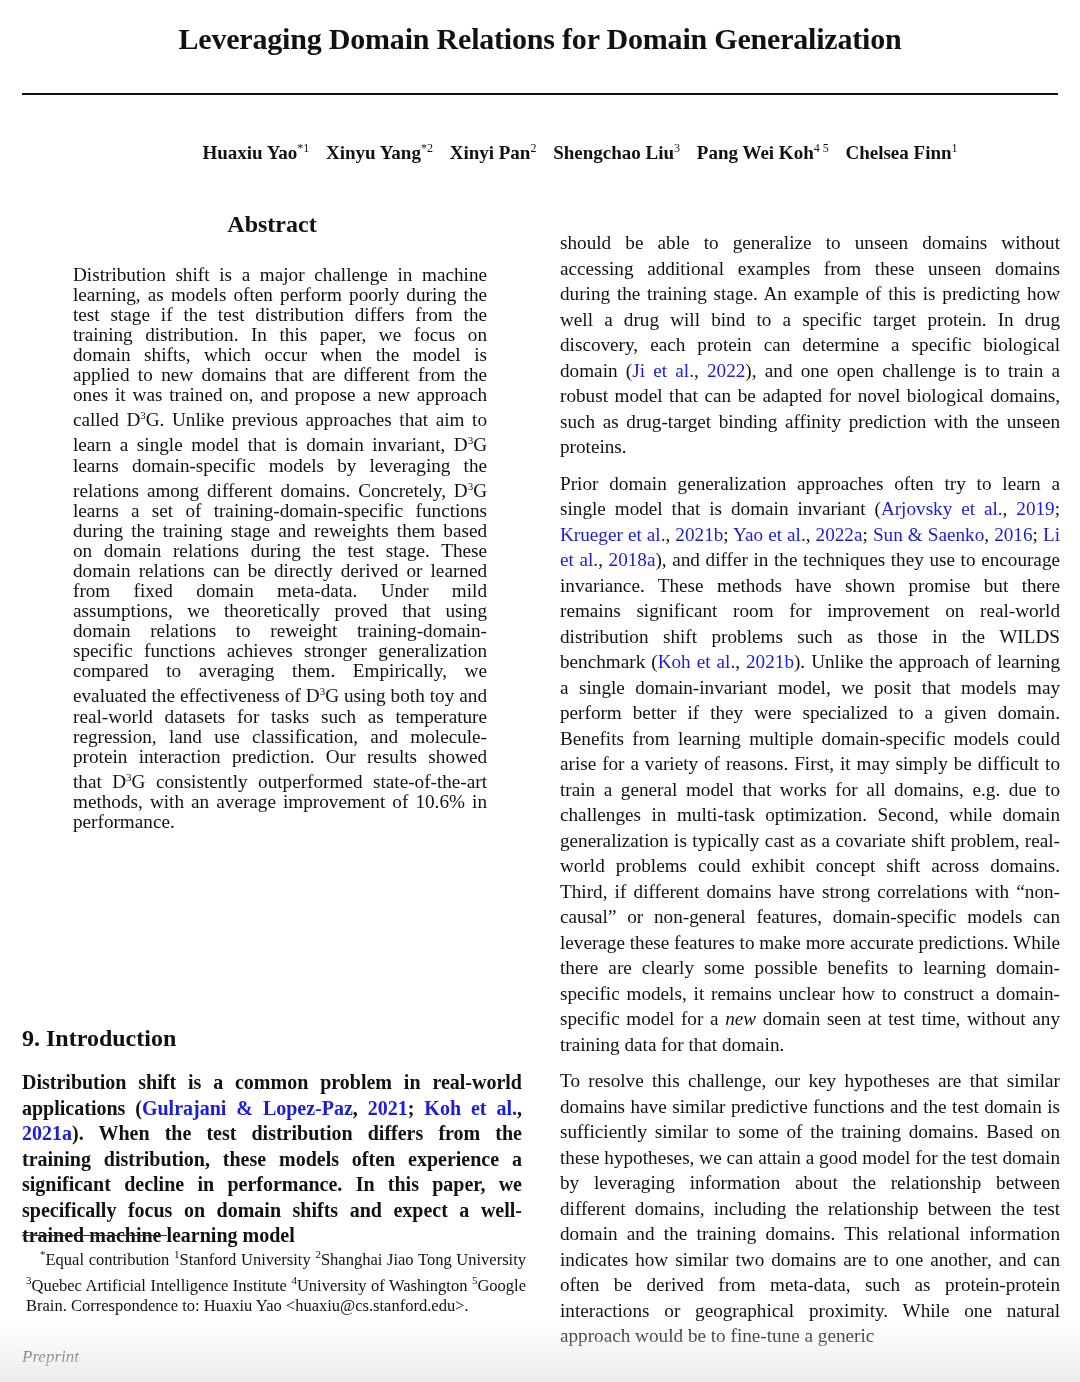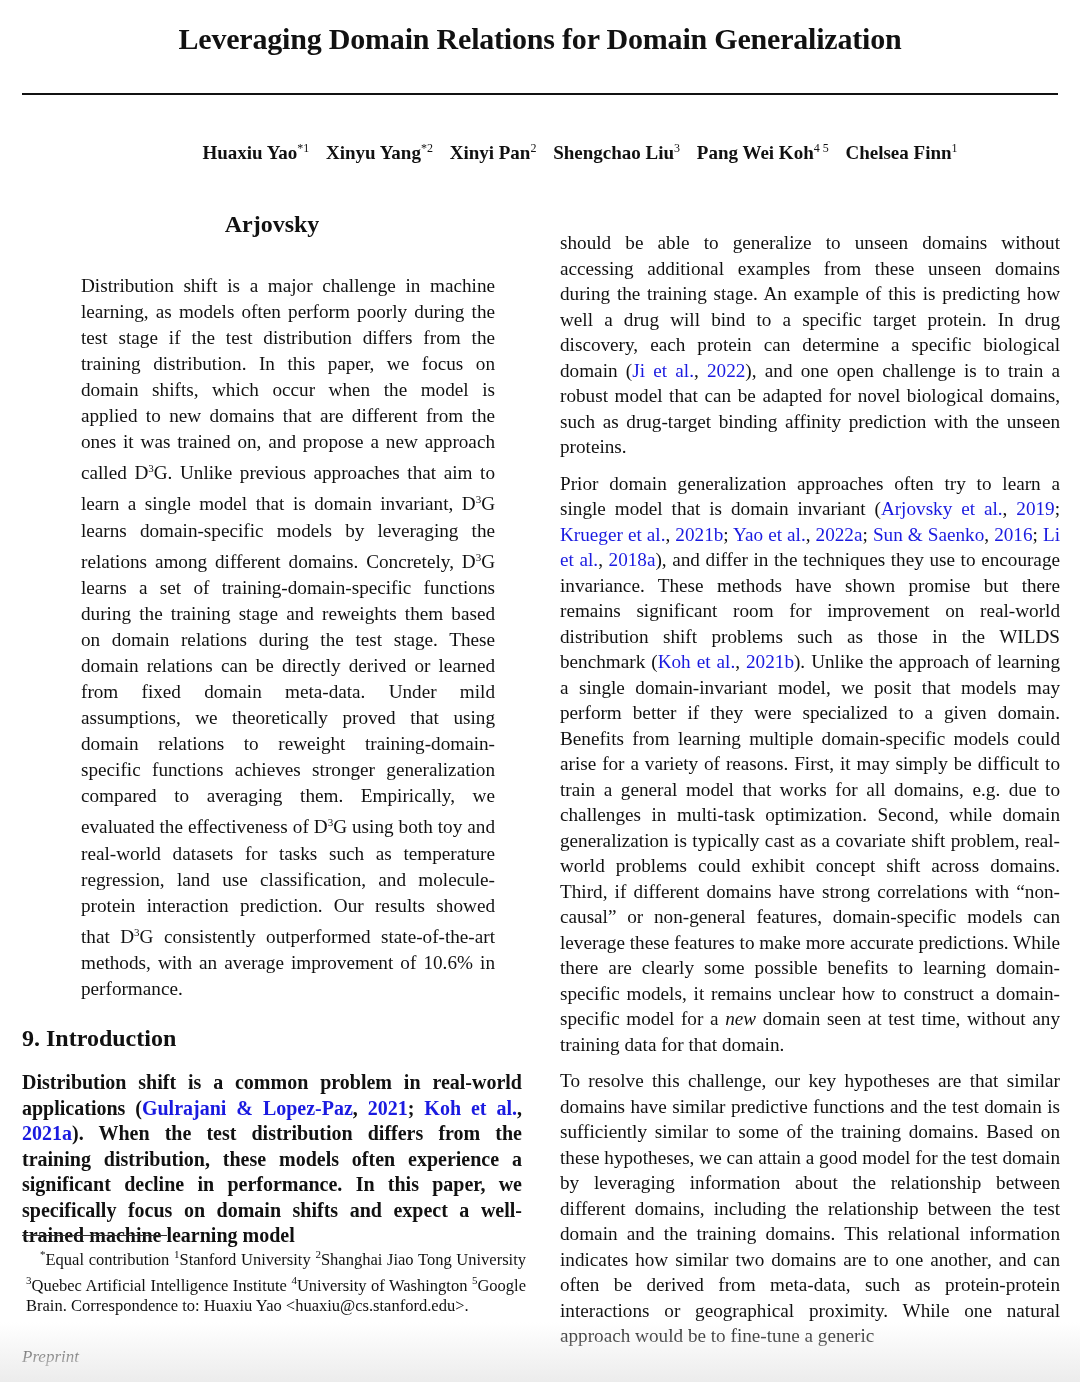--- a/index.html
+++ b/index.html
@@ -5,21 +5,21 @@
   html,body{margin:0;padding:0;background:#fff;}
   body{width:1080px;height:1382px;position:relative;overflow:hidden;font-family:"Liberation Serif","DejaVu Serif",serif;color:#111;}
   .bottom-fade{position:absolute;left:0;right:0;bottom:0;height:60px;background:linear-gradient(to bottom,rgba(255,255,255,0),#ececec);pointer-events:none;}
   h1.title{position:absolute;top:22px;left:0;width:1080px;text-align:center;font-size:30px;font-weight:bold;margin:0;letter-spacing:-0.2px;}
   .rule{position:absolute;top:93px;left:22px;width:1036px;height:2px;background:#111;}
   .authors{position:absolute;top:141px;left:0;width:1080px;text-align:center;font-size:19px;font-weight:bold;padding-left:40px;}
   .authors .author{margin:0 6px;}
   .authors sup{font-weight:normal;font-size:12px;}
   .col-right{position:absolute;left:560px;top:230px;width:500px;}
   .abstract-title{position:absolute;top:211px;left:22px;width:500px;text-align:center;font-size:24px;font-weight:bold;margin:0;}
-  .abstract{position:absolute;top:257px;left:65px;width:414px;font-size:19.2px;line-height:26px;text-align:justify;margin:16px;}
+  .abstract{position:absolute;top:257px;left:65px;width:414px;font-size:19.2px;line-height:20px;text-align:justify;margin:8px;}
   .section-title{position:absolute;top:1025px;left:22px;font-size:24px;font-weight:bold;margin:0;}
   .intro{position:absolute;top:1070px;left:22px;width:500px;font-size:20px;line-height:25.5px;text-align:justify;margin:0;font-weight:bold;}
   .fn-rule{position:absolute;top:1235px;left:22px;width:145px;height:1px;background:#333;}
   .footnote{position:absolute;top:1240px;left:22px;width:500px;font-size:16.5px;line-height:21px;text-align:justify;margin:4px;text-indent:14px;}
   .footnote sup{font-size:10px;}
   .preprint{position:absolute;top:1347px;left:22px;font-size:17px;font-style:italic;}
   .rp{font-size:19.2px;line-height:25.5px;text-align:justify;margin:0 0 11px 0;}
   a.cite{color:#1a1ae0;text-decoration:none;}
   sup.s{font-size:11px;}
 </style>
@@ -30,21 +30,21 @@
 <div class="rule"></div>
 <div class="authors">
   <span class="author"><span>Huaxiu Yao</span><sup>*1</sup></span>
   <span class="author"><span>Xinyu Yang</span><sup>*2</sup></span>
   <span class="author"><span>Xinyi Pan</span><sup>2</sup></span>
   <span class="author"><span>Shengchao Liu</span><sup>3</sup></span>
   <span class="author"><span>Pang Wei Koh</span><sup>4 5</sup></span>
   <span class="author"><span>Chelsea Finn</span><sup>1</sup></span>
 </div>
 
-<h2 class="abstract-title">Arjovsky</h2>
+<h2 class="abstract-title">Abstract</h2>
 <p class="abstract">Distribution shift is a major challenge in machine learning, as models often perform poorly during the test stage if the test distribution differs from the training distribution. In this paper, we focus on domain shifts, which occur when the model is applied to new domains that are different from the ones it was trained on, and propose a new approach called D<sup class="s">3</sup>G. Unlike previous approaches that aim to learn a single model that is domain invariant, D<sup class="s">3</sup>G learns domain-specific models by leveraging the relations among different domains. Concretely, D<sup class="s">3</sup>G learns a set of training-domain-specific functions during the training stage and reweights them based on domain relations during the test stage. These domain relations can be directly derived or learned from fixed domain meta-data. Under mild assumptions, we theoretically proved that using domain relations to reweight training-domain-specific functions achieves stronger generalization compared to averaging them. Empirically, we evaluated the effectiveness of D<sup class="s">3</sup>G using both toy and real-world datasets for tasks such as temperature regression, land use classification, and molecule-protein interaction prediction. Our results showed that D<sup class="s">3</sup>G consistently outperformed state-of-the-art methods, with an average improvement of 10.6% in performance.</p>
 
 <h2 class="section-title">9. Introduction</h2>
 <p class="intro">Distribution shift is a common problem in real-world applications (<a class="cite" href="#">Gulrajani &amp; Lopez-Paz</a>, <a class="cite" href="#">2021</a>; <a class="cite" href="#">Koh et al.</a>, <a class="cite" href="#">2021a</a>). When the test distribution differs from the training distribution, these models often experience a significant decline in performance. In this paper, we specifically focus on domain shifts and expect a well-trained machine learning model</p>
 
 <div class="fn-rule"></div>
 <p class="footnote"><sup class="s">*</sup>Equal contribution  <sup class="s">1</sup>Stanford University <sup class="s">2</sup>Shanghai Jiao Tong University <sup class="s">3</sup>Quebec Artificial Intelligence Institute <sup class="s">4</sup>University of Washington <sup class="s">5</sup>Google Brain. Correspondence to: Huaxiu Yao &lt;huaxiu@cs.stanford.edu&gt;.</p>
 <div class="preprint">Preprint</div>
 
 <div class="col-right">

